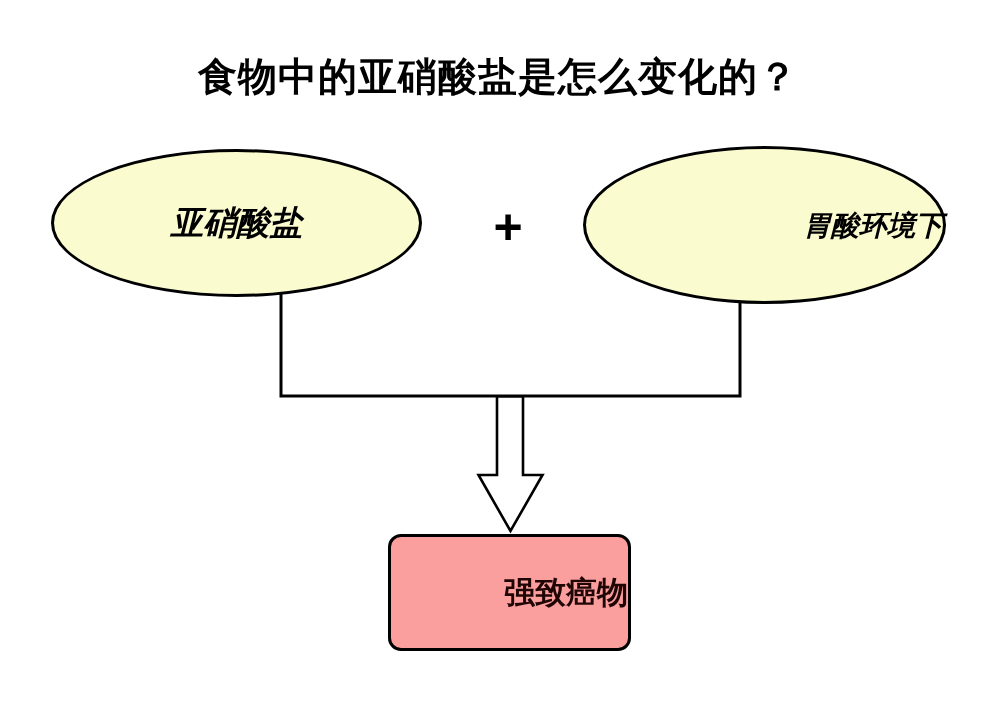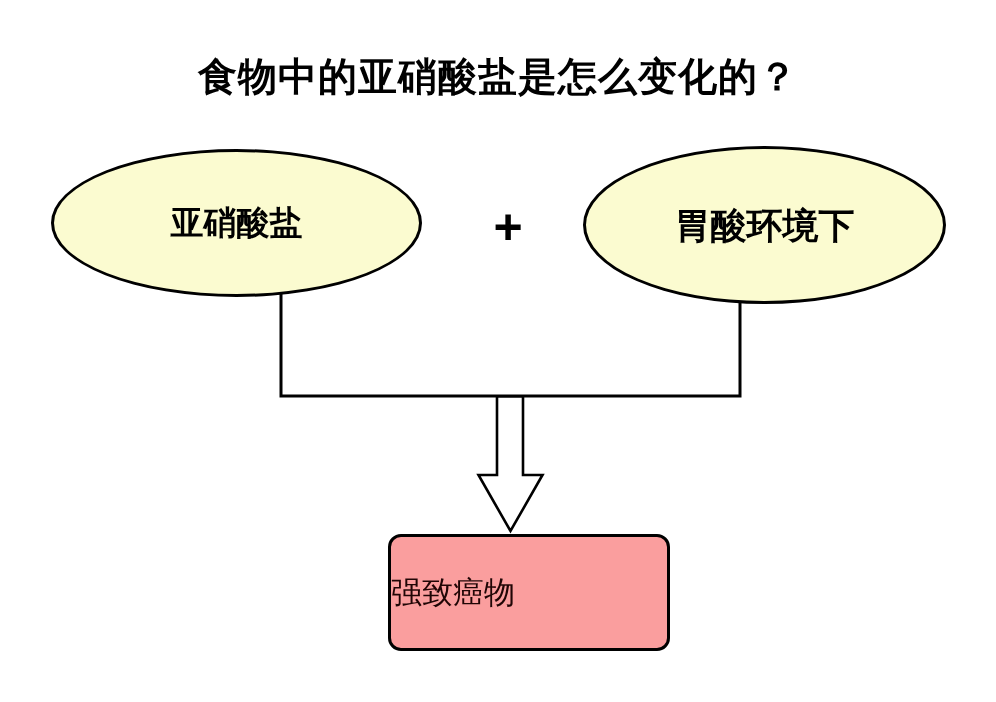--- a/index.html
+++ b/index.html
@@ -40,64 +40,66 @@
     border-radius: 50%;
     background: var(--node-fill, #FBFBD0);
     display: flex;
     flex-direction: column;
     align-items: center;
     justify-content: center;
     text-align: center;
     color: var(--text, #000000);
     font-weight: 700;
     box-sizing: border-box;
+    font-style: italic;
   }
   .node-left {
     left: 51px;
     top: 149px;
     width: 371px;
     height: 148px;
     font-size: 33px;
   }
   .node-right {
     left: 583px;
     top: 146px;
     width: 363px;
     height: 158px;
-    font-size: 36px;
+    font-size: 28px;
     line-height: 41px;
+    align-items: flex-end;
   }
   .node-line { display: block; }
   .plus {
     position: absolute;
     left: 473px;
     top: 198px;
     width: 70px;
     text-align: center;
     font-size: 50px;
     font-weight: 700;
     color: var(--text, #000000);
   }
   .result-box {
     position: absolute;
     left: 388px;
     top: 534px;
-    width: 282px;
+    width: 243px;
     height: 117px;
     box-sizing: border-box;
     background: var(--result-fill, #FA9E9E);
     border: 3px solid var(--result-border, #000000);
     border-radius: 13px;
     display: flex;
     flex-direction: column;
-    align-items: flex-start;
+    align-items: flex-end;
     justify-content: center;
     text-align: center;
     font-size: 31px;
-    font-weight: 400;
+    font-weight: 700;
     line-height: 40px;
     color: var(--result-text, #200505);
   }
 </style>
 </head>
 <body>
 
 <div class="slide">
 
   <svg class="connector-svg" viewBox="0 0 996 702">

